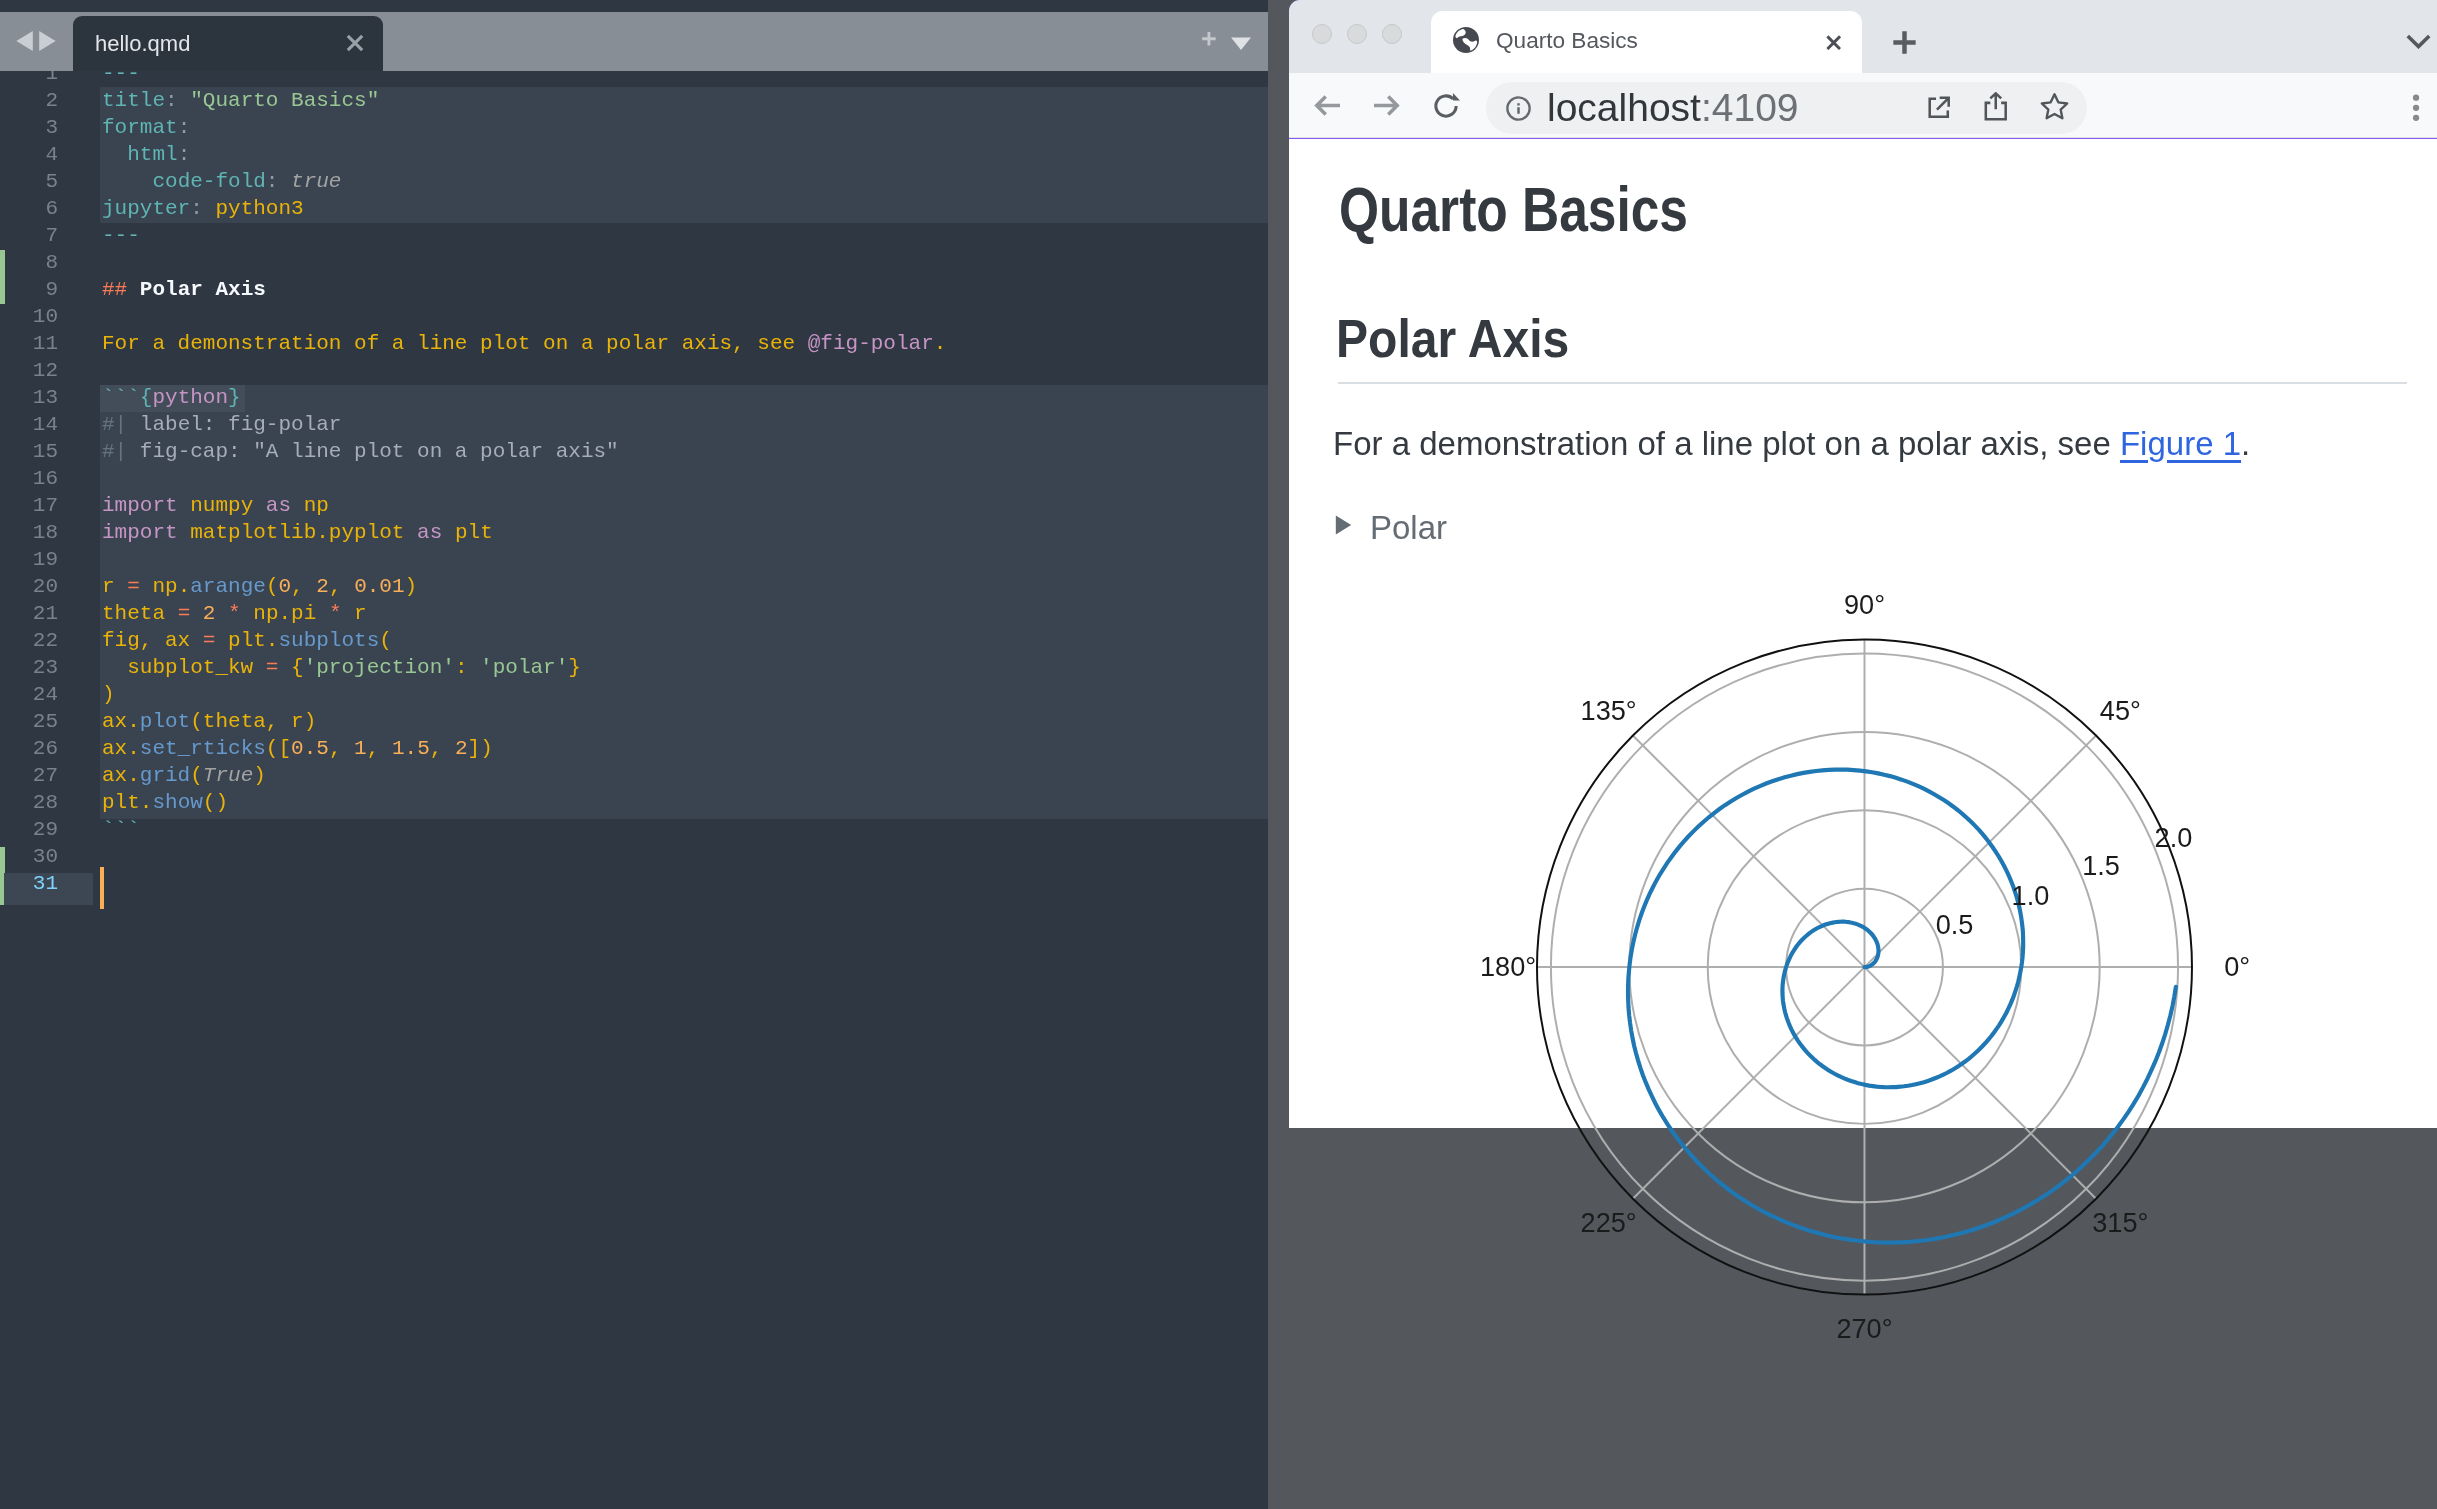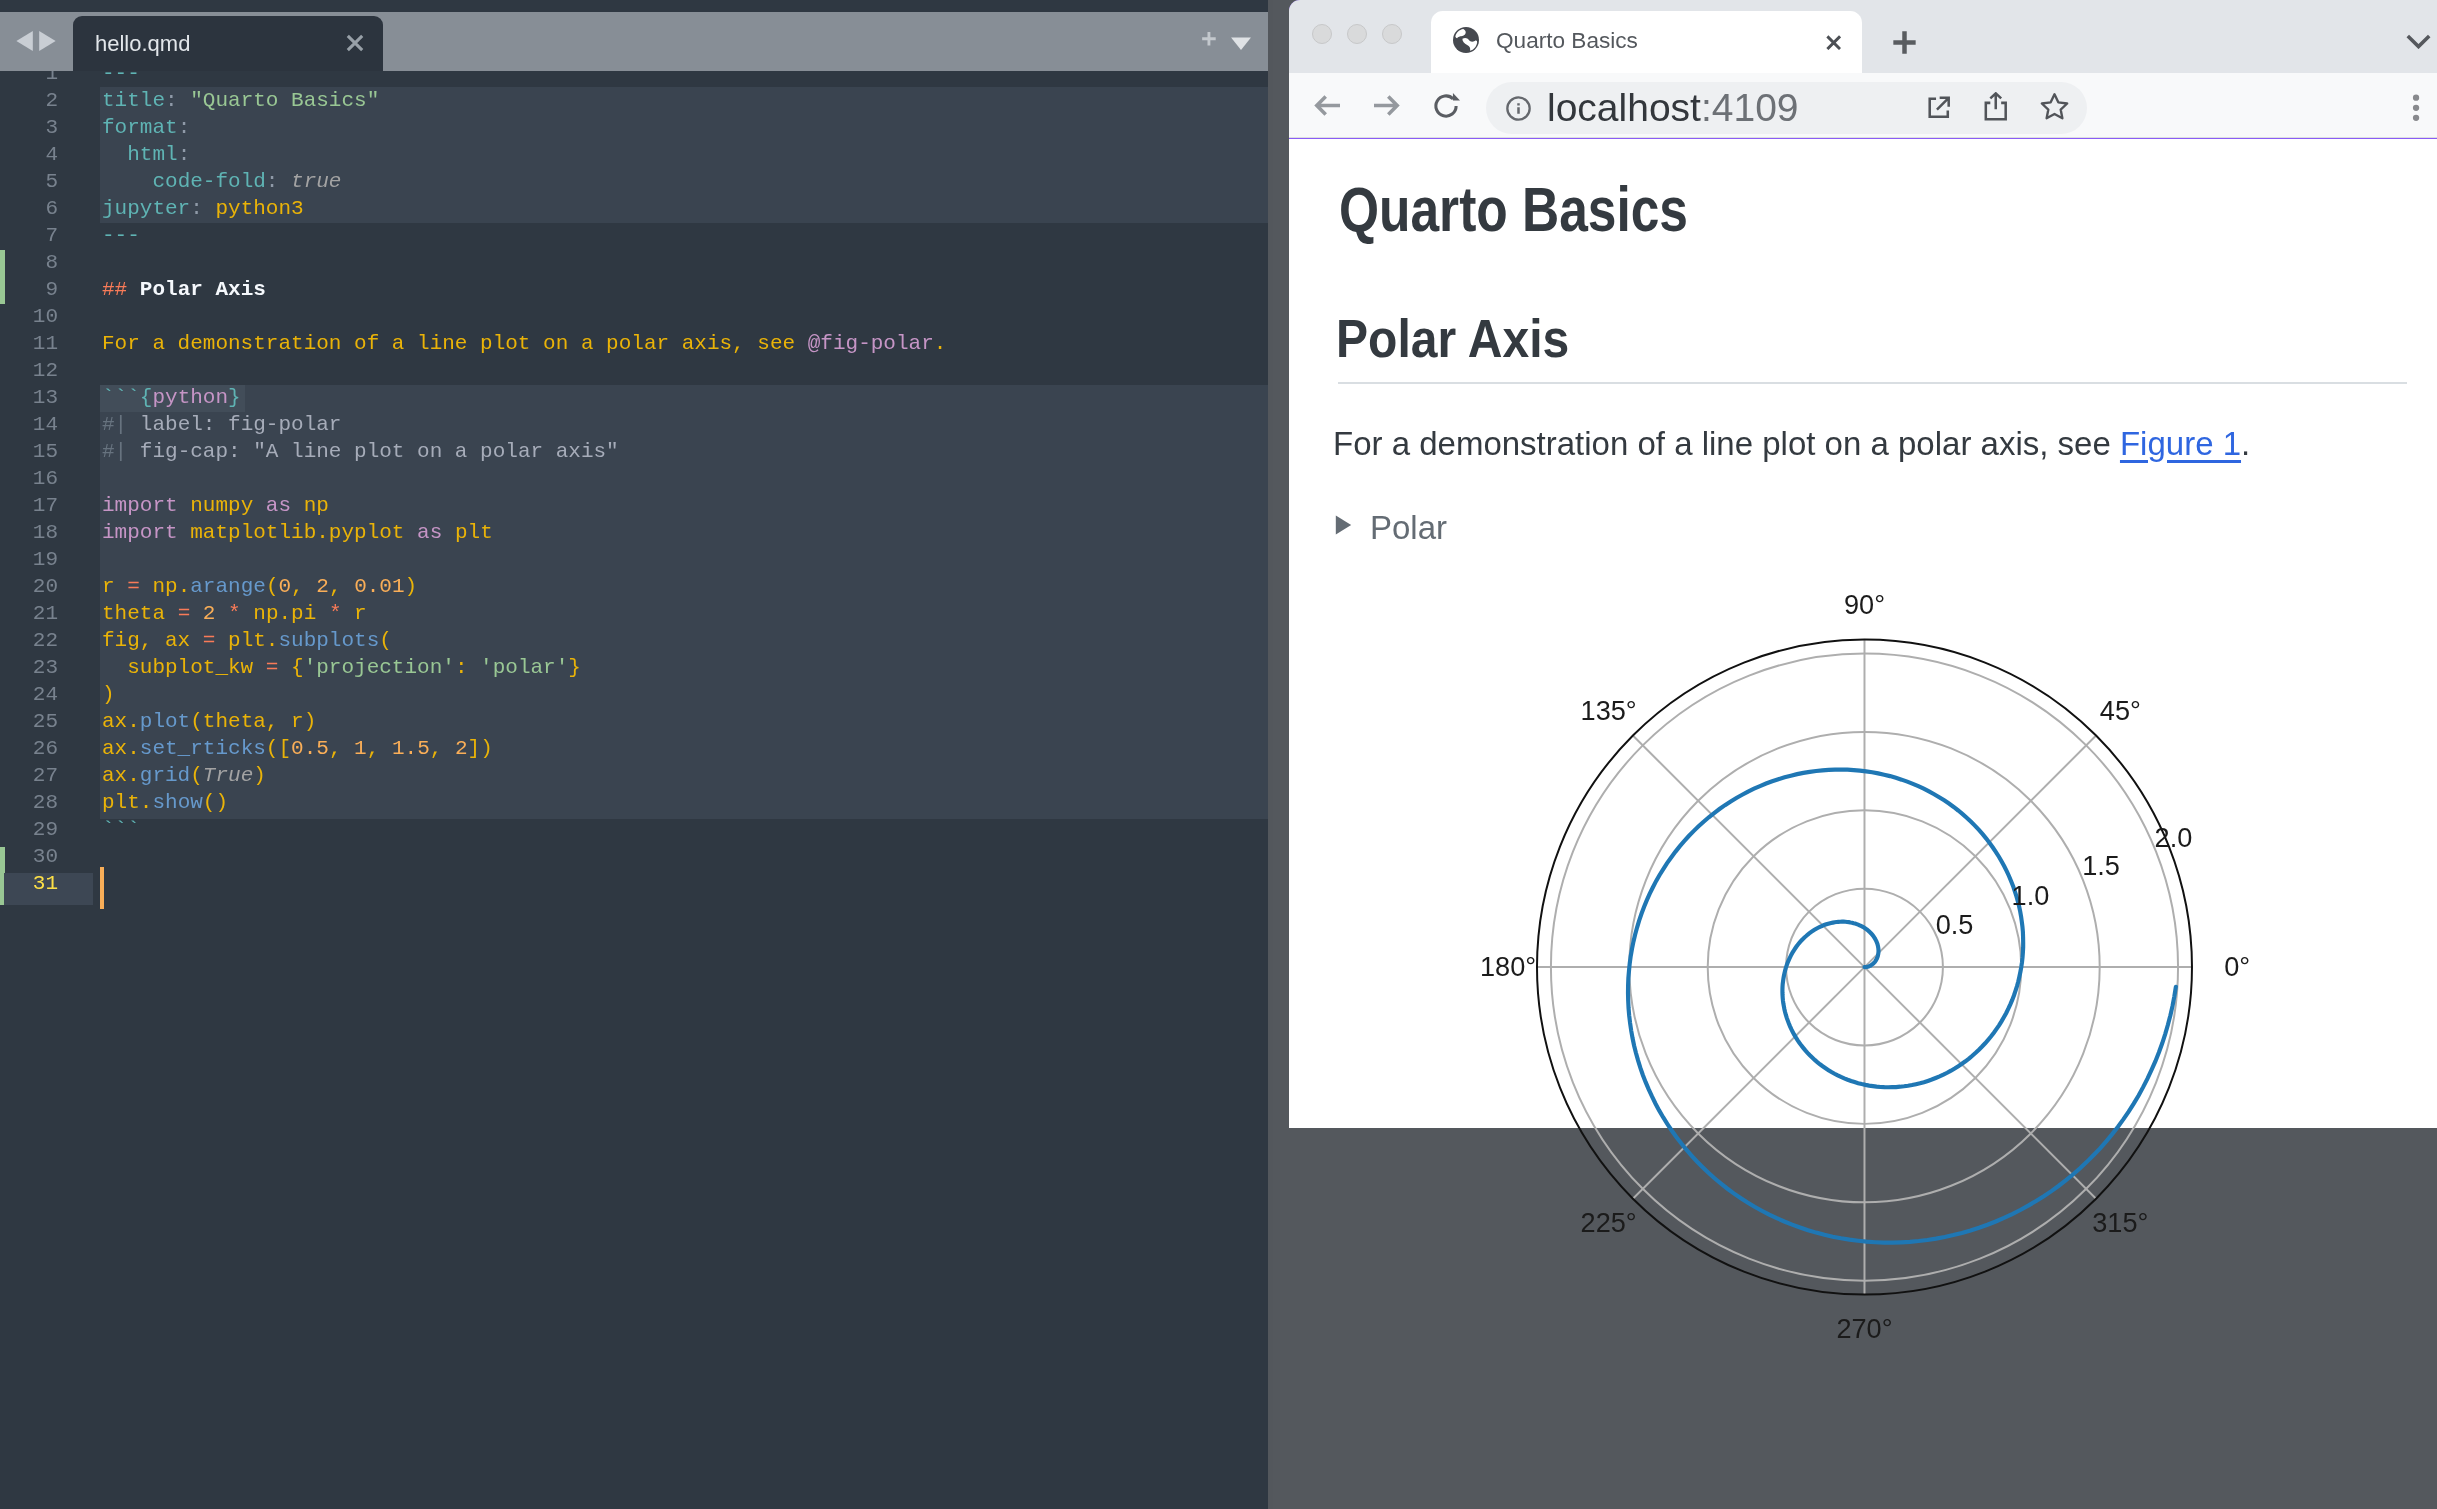--- a/index.html
+++ b/index.html
@@ -7,21 +7,21 @@
 .abs { position:absolute; }
 
 #editor { position:absolute; left:0; top:0; width:1268px; height:1509px;
   background:#2f3842; }
 #etabbar { position:absolute; left:0; top:0; width:1268px; height:59px; background:#878e96;margin-top:12px; }
 #etab { position:absolute; left:73px; top:3.6px; width:310px; height:55px; background:#2c343e;
   border-radius:9px 9px 0 0; }
 #etab .name { position:absolute; line-height:1; left:22px; top:17px; font-size:22px; color:#e2e6ea; }
 #editor pre { font-family:"Liberation Mono",monospace; font-size:21px; line-height:27px; }
 #gutter { position:absolute; left:0; top:60px; width:58px; text-align:right; color:#78828e; }
-#gutter .cur { color:#fde047; }
+#gutter .cur { color:#7dd3fc; }
 #code { position:absolute; left:102px; top:60px; color:#d8dee9; }
 #code .t { color:#5fb4b4; }
 #code .g { color:#99c794; }
 #code .r { color:#a3a3a3; font-style:italic; }
 #code .w { color:#eab308; }
 #code .p { color:#8f9aa8; }
 #code .c { color:#a6acb9; }
 #code .d { color:#67737f; }
 #code .pu { color:#c695c6; }
 #code .b { color:#6699cc; }

